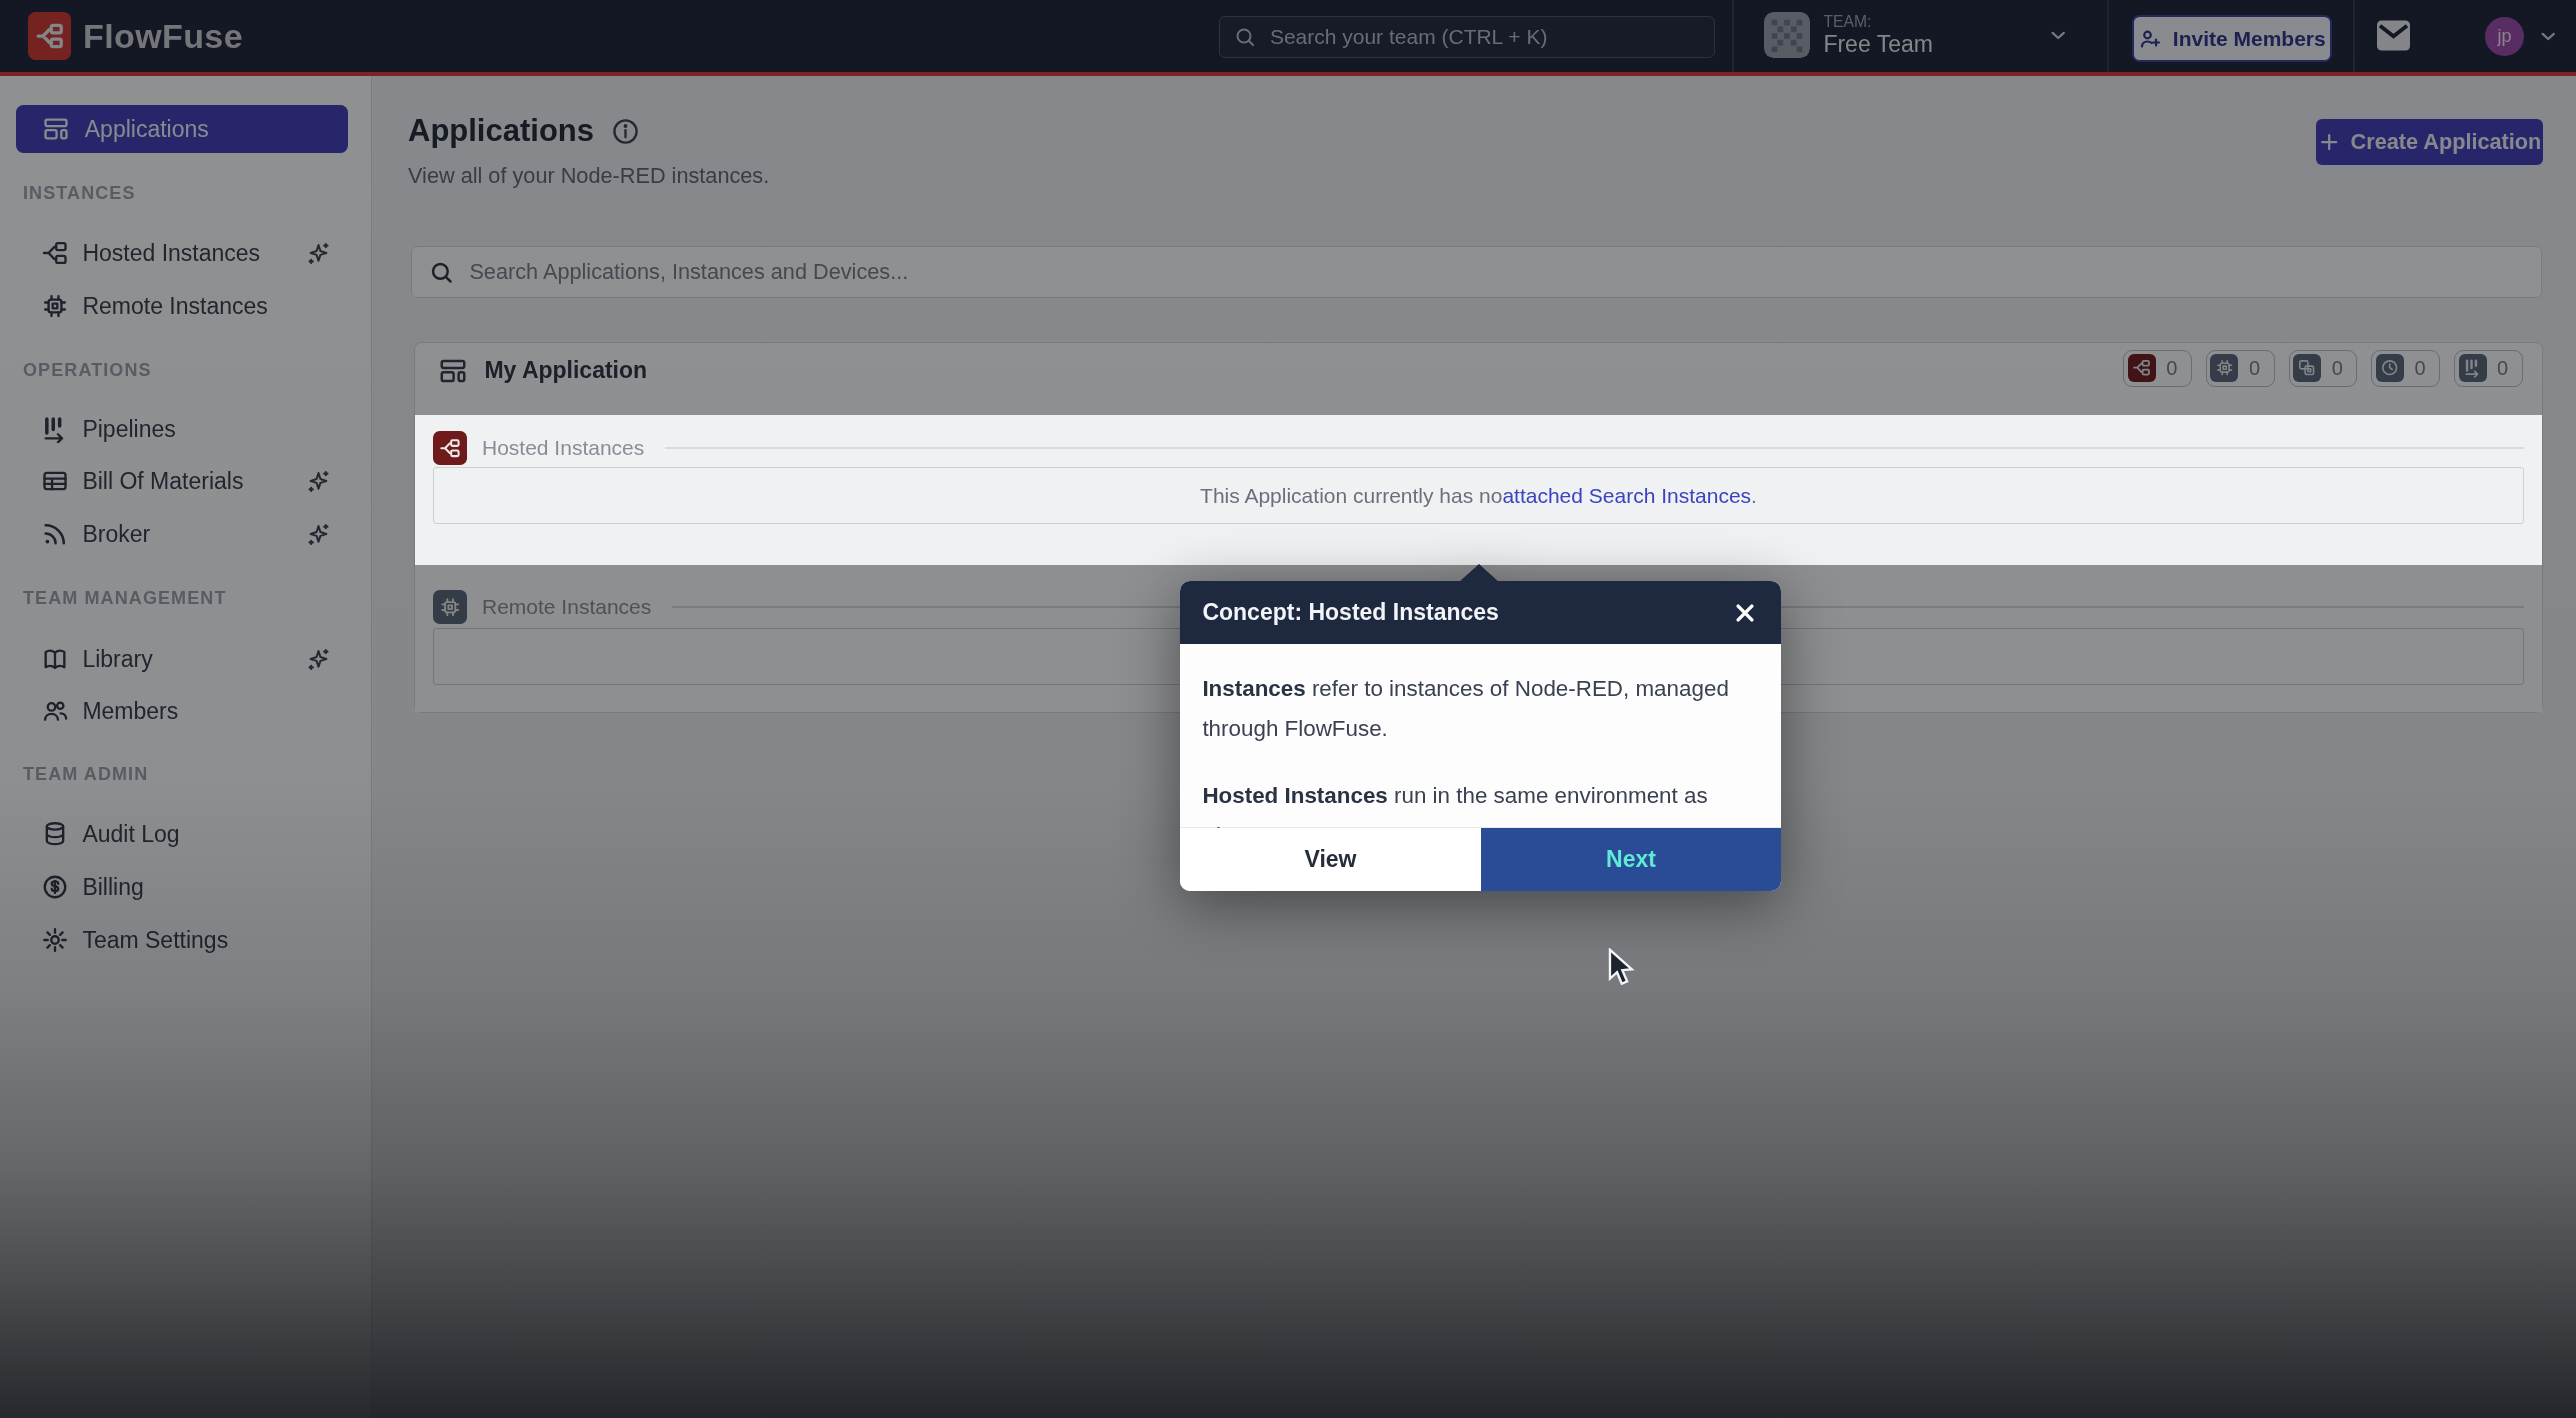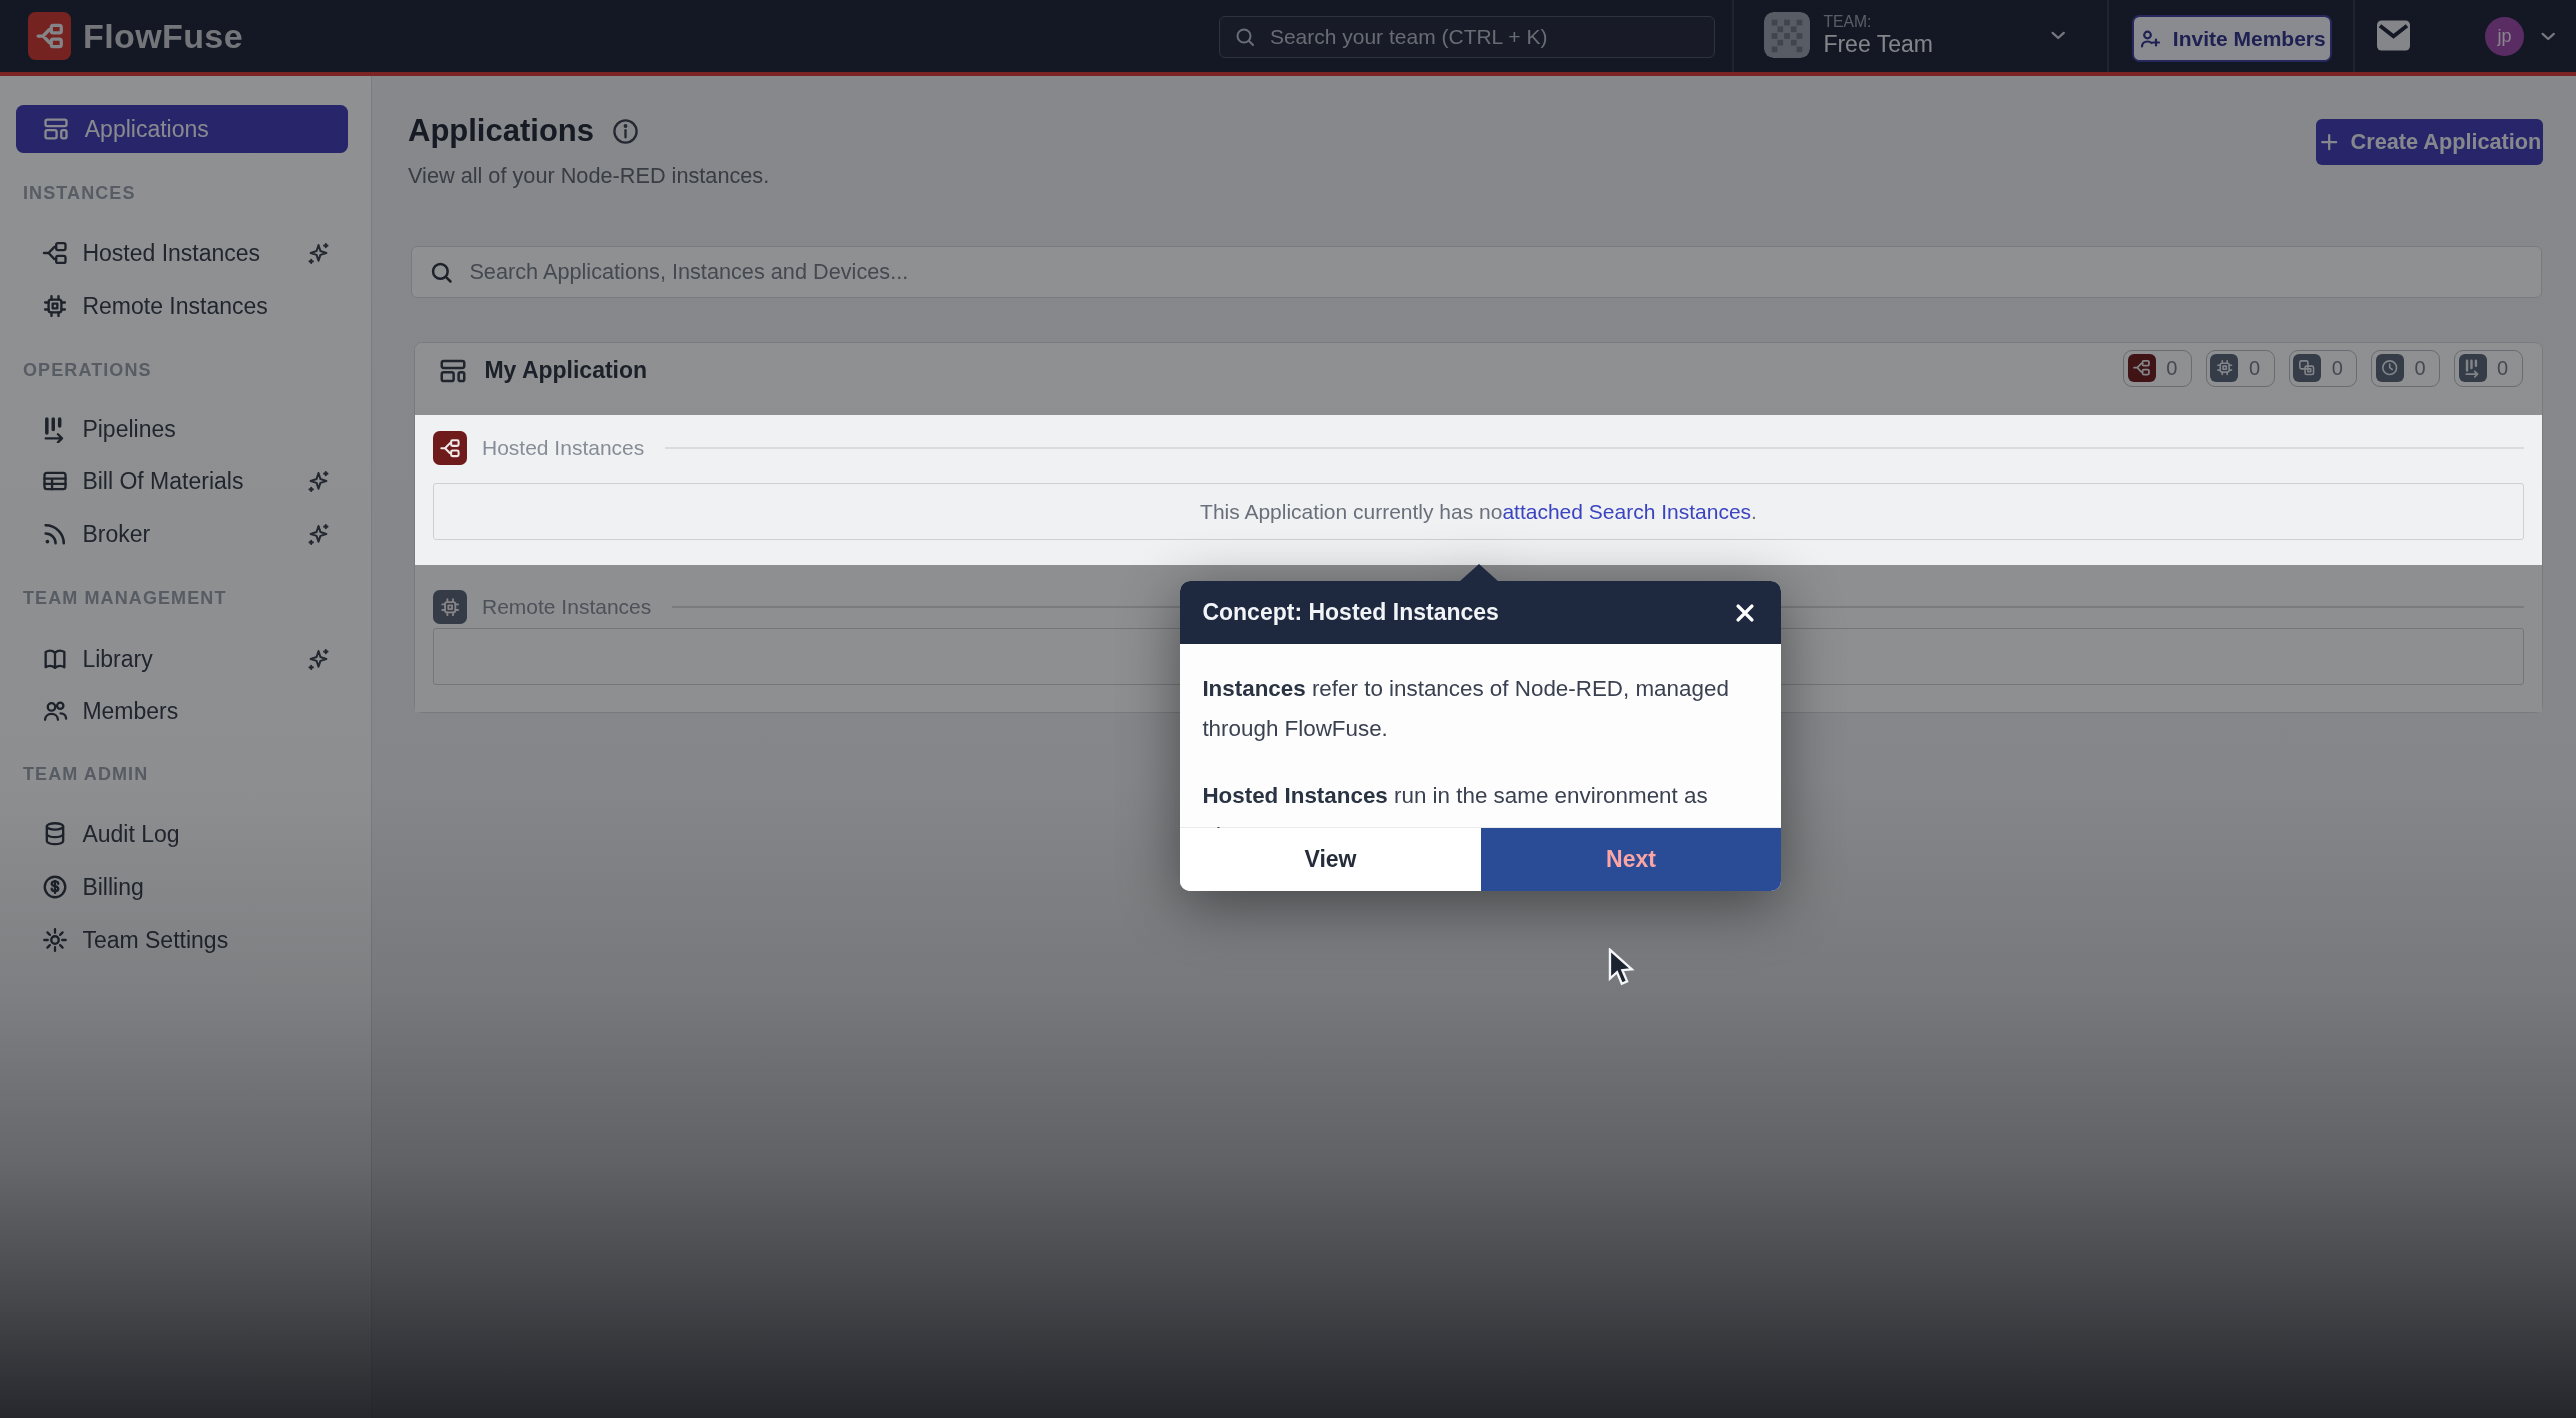--- a/index.html
+++ b/index.html
@@ -128,21 +128,21 @@
   .tour-title{margin-left:22.4px;font-size:23px;font-weight:700;color:#f2f4f7;}
   .tour-close{margin-left:auto;margin-right:21px;width:30px;height:30px;color:#ffffff;cursor:pointer;}
   .tour-close svg{width:30px;height:30px;}
   .tour-body{padding:25.4px 27px 30px 22.4px;height:128px;box-sizing:content-box;}
   .tour-body p{margin:0 0 27px 0;font-size:22.4px;line-height:40px;color:#3a4150;}
   .tour-body b{color:#2a3342;}
   .tour-foot{display:flex;height:63px;border-top:1.5px solid #e8eaec;}
   .tour-back{width:301px;background:#ffffff;display:flex;align-items:center;justify-content:center;
              font-size:23px;font-weight:700;color:#262d3a;cursor:pointer;}
   .tour-next{flex:1;background:#2a4b96;display:flex;align-items:center;justify-content:center;
-             font-size:23px;font-weight:700;color:#fca5a5;cursor:pointer;}
+             font-size:23px;font-weight:700;color:#5eead4;cursor:pointer;}
 
   .cursor{position:absolute;left:1607px;top:948px;width:34px;height:39px;z-index:80;pointer-events:none;}
 </style>
 </head>
 <body>
 
 <div class="stage">
 
   <div class="navbar">
     <div class="logo-wrap">
@@ -440,21 +440,21 @@
         <span class="tile tile-red">
             <svg viewBox="0 0 24 24" fill="none" stroke="currentColor" stroke-width="2.2" stroke-linecap="round" stroke-linejoin="round">
               <rect x="13" y="3.5" width="8" height="6" rx="1.5"></rect>
               <rect x="13" y="14.5" width="8" height="6" rx="1.5"></rect>
               <path d="M2.5 12h4M6.5 12l5-5.2h1.5M6.5 12l5 5.2h1.5"></path>
             </svg>
           </span>
         <span class="plabel">Hosted Instances</span>
         <span class="pline"></span>
       </div>
-      <div class="empty-box" style="top:68px">
+      <div class="empty-box" style="top:52px">
         <span>This Application currently has no </span>
           <a>attached Search Instances</a>
           <span>.</span>
       </div>
     </div>
 
     <div class="inst-panel remote-panel">
       <div class="panel-row">
         <span class="tile tile-slate">
             <svg viewBox="0 0 24 24" fill="none" stroke="currentColor" stroke-width="2" stroke-linecap="round" stroke-linejoin="round">

